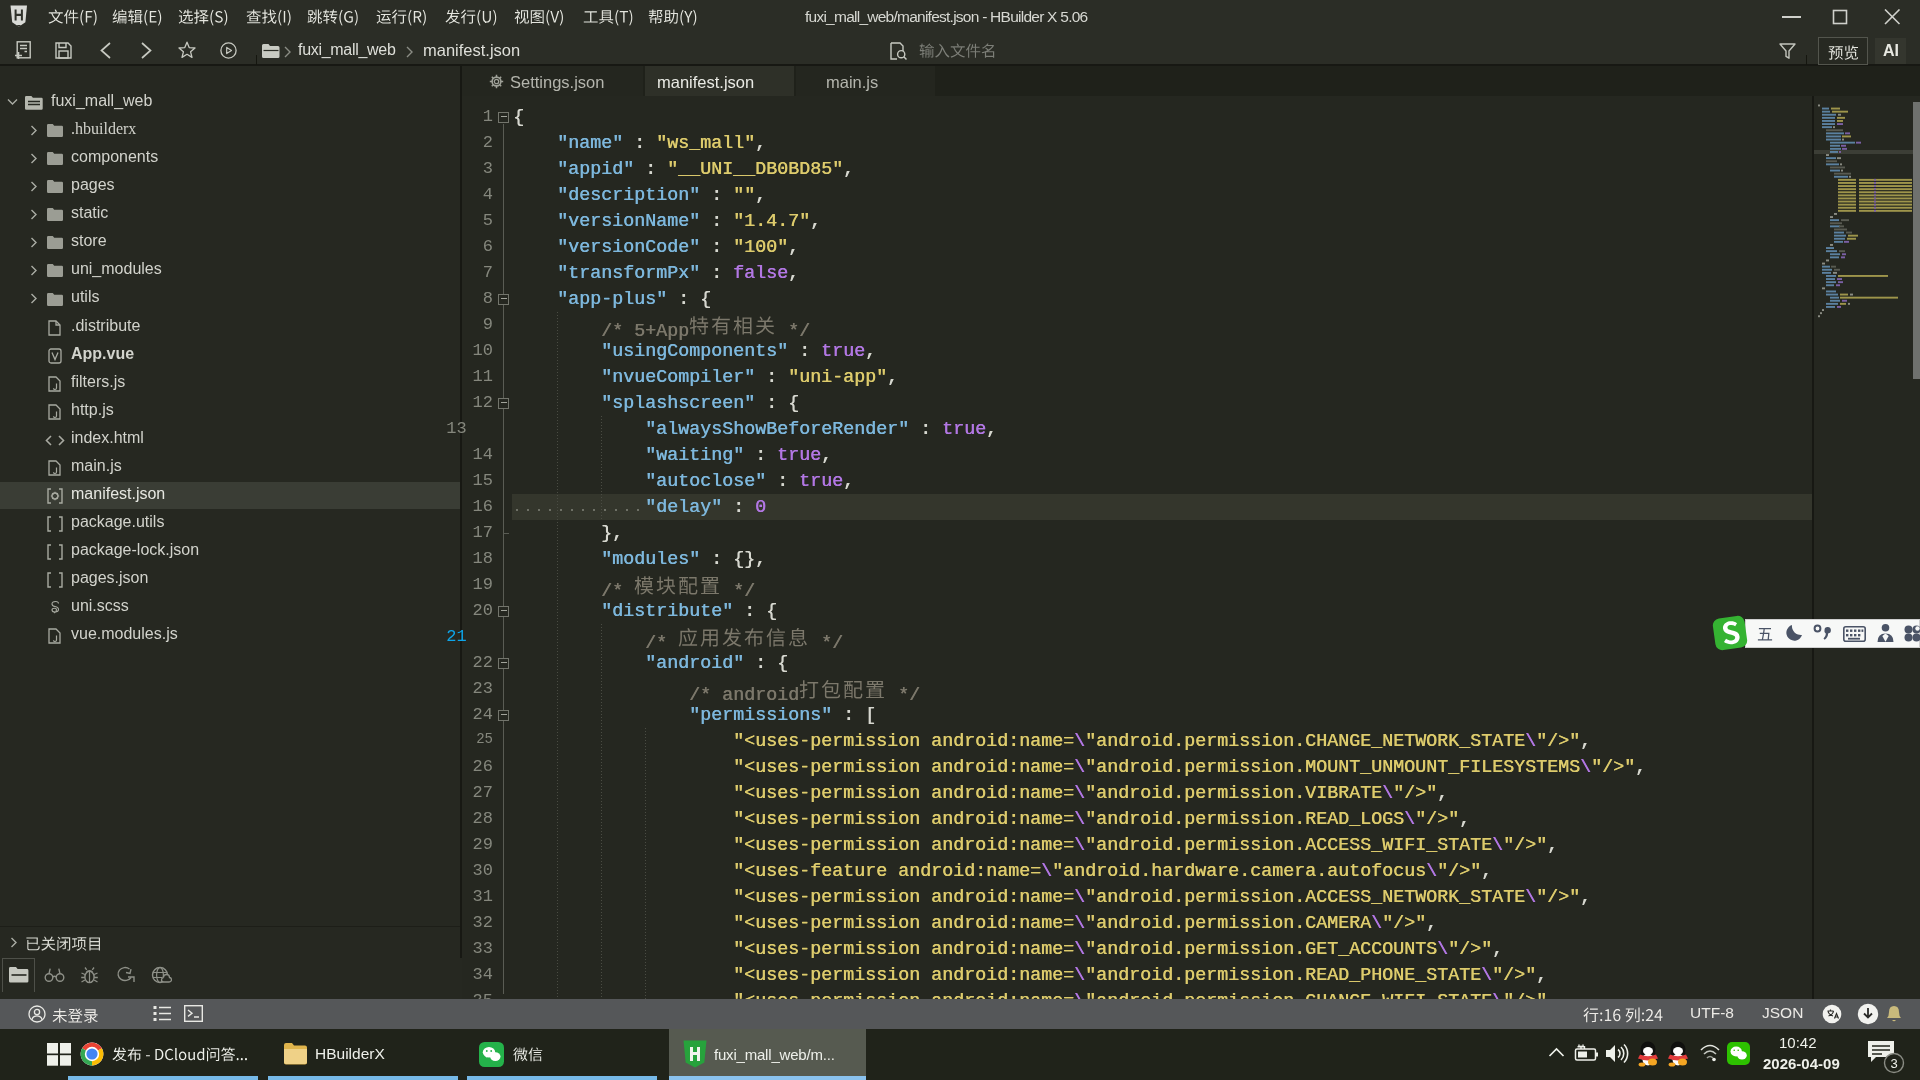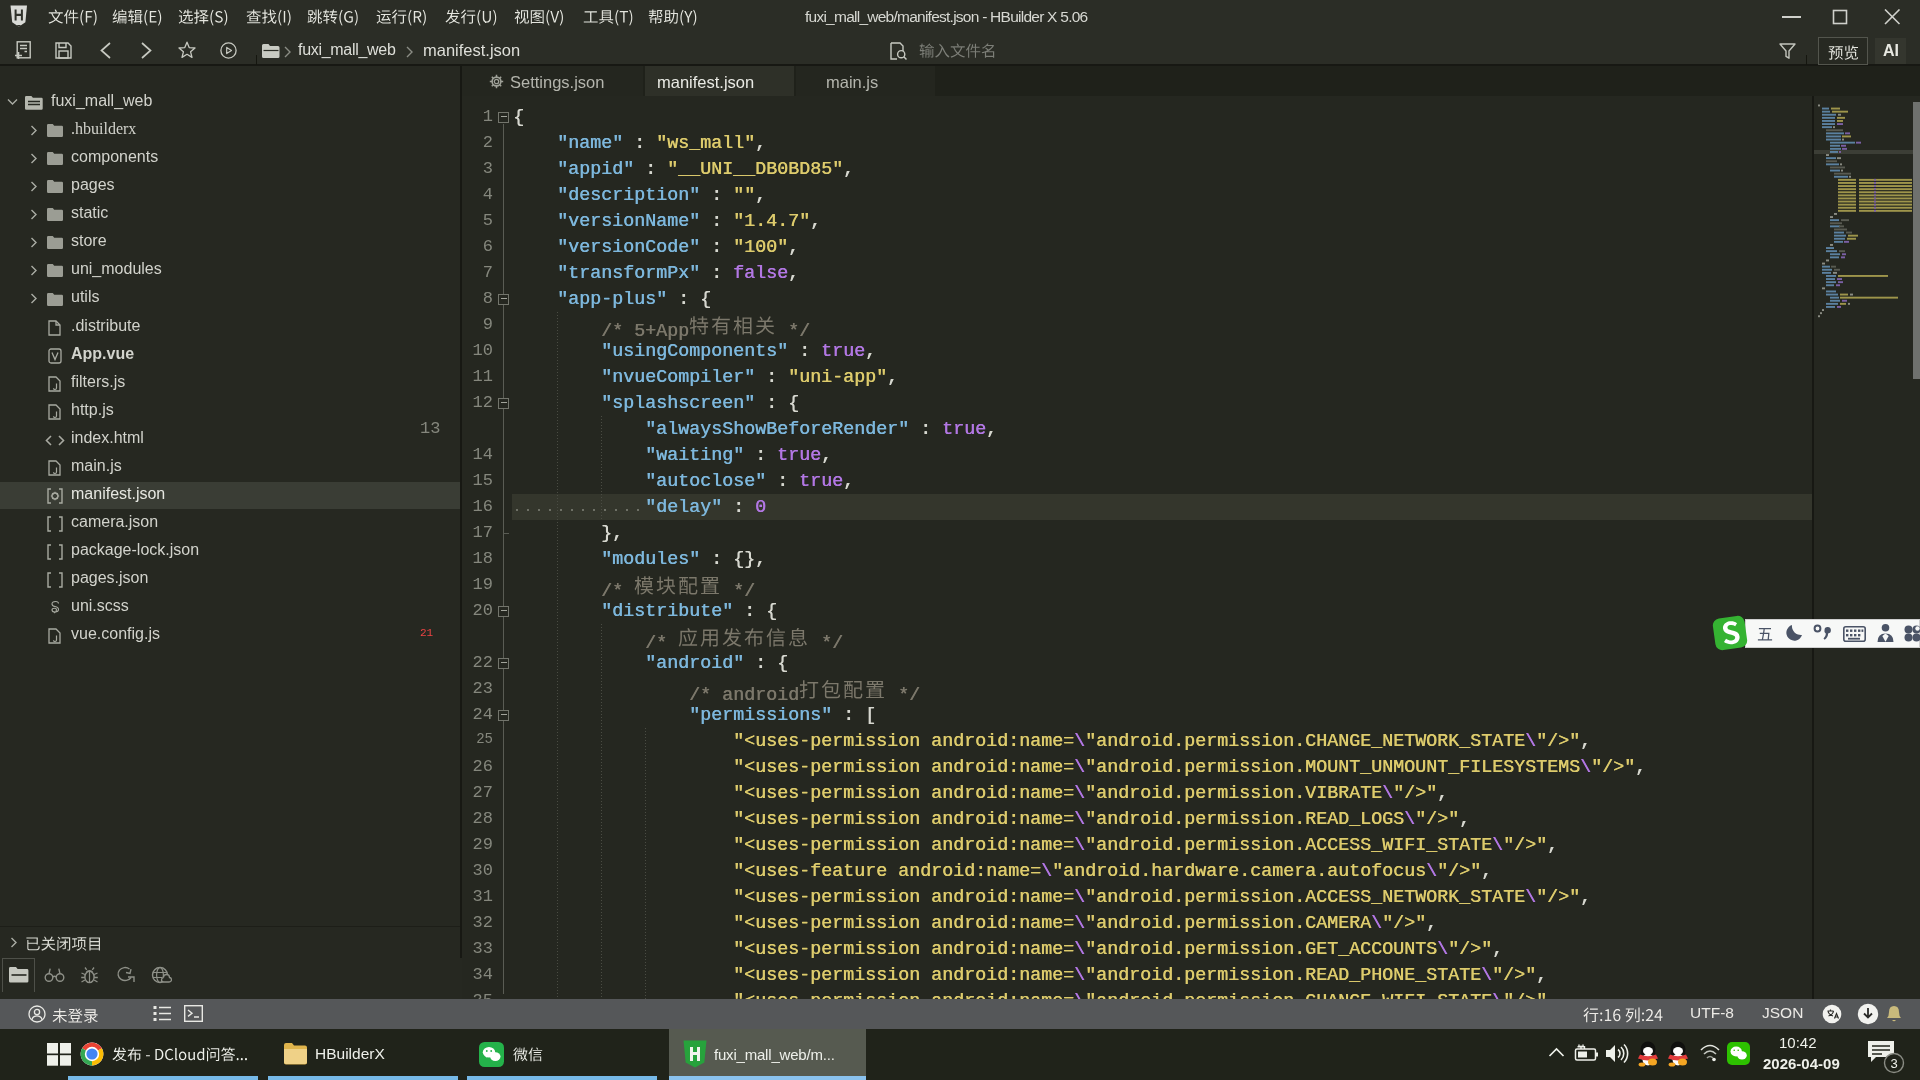--- a/index.html
+++ b/index.html
@@ -205,38 +205,38 @@
 <div class="abs" style="left:0px;top:482px;width:460px;height:27px;background:#3a3d35;"></div>
 <svg class="abs" style="left:47px;top:488px" width="16" height="16" viewBox="0 0 16 16">
 <path d="M4,1 h-3 v14 h3 M12,1 h3 v14 h-3" fill="none" stroke="#a8aaa1" stroke-width="1.4"></path>
 <circle cx="8" cy="8" r="3" fill="none" stroke="#a8aaa1" stroke-width="1.3"></circle>
 <path d="M8,3.8 v2 M8,10.2 v2 M3.8,8 h2 M10.2,8 h2 M5.2,5.2 l1.3,1.3 M9.5,9.5 l1.3,1.3 M10.8,5.2 l-1.3,1.3 M6.5,9.5 l-1.3,1.3" stroke="#a8aaa1" stroke-width="1.1"></path>
   </svg>
 <div class="abs" style="left:71px;top:485px;font-size:16px;color:#e6e7e1;font-weight:normal;font-family:'Liberation Sans',sans-serif;letter-spacing:0;white-space:pre;">manifest.json</div>
 <svg class="abs" style="left:47px;top:516px" width="16" height="16" viewBox="0 0 16 16">
 <path d="M4,1 h-3 v14 h3 M12,1 h3 v14 h-3" fill="none" stroke="#a8aaa1" stroke-width="1.4"></path>
   </svg>
-<div class="abs" style="left:71px;top:513px;font-size:16px;color:#d2d3cc;font-weight:normal;font-family:'Liberation Sans',sans-serif;letter-spacing:0;white-space:pre;">camera.json</div>
+<div class="abs" style="left:71px;top:513px;font-size:16px;color:#d2d3cc;font-weight:normal;font-family:'Liberation Sans',sans-serif;letter-spacing:0;white-space:pre;">package.utils</div>
 <svg class="abs" style="left:47px;top:544px" width="16" height="16" viewBox="0 0 16 16">
 <path d="M4,1 h-3 v14 h3 M12,1 h3 v14 h-3" fill="none" stroke="#a8aaa1" stroke-width="1.4"></path>
   </svg>
 <div class="abs" style="left:71px;top:541px;font-size:16px;color:#d2d3cc;font-weight:normal;font-family:'Liberation Sans',sans-serif;letter-spacing:0;white-space:pre;">package-lock.json</div>
 <svg class="abs" style="left:47px;top:572px" width="16" height="16" viewBox="0 0 16 16">
 <path d="M4,1 h-3 v14 h3 M12,1 h3 v14 h-3" fill="none" stroke="#a8aaa1" stroke-width="1.4"></path>
   </svg>
 <div class="abs" style="left:71px;top:569px;font-size:16px;color:#d2d3cc;font-weight:normal;font-family:'Liberation Sans',sans-serif;letter-spacing:0;white-space:pre;">pages.json</div>
 <svg class="abs" style="left:48px;top:600px" width="13" height="16" viewBox="0 0 13 16">
 <path d="M10.5,3.5 q0,-2 -3,-2 q-3.5,0 -3.5,2.5 q0,2 3,2.5 q3.5,0.6 3.5,2.8 q0,2.7 -3.5,2.7 q-3,0 -3,-2 q0,-1.8 2.5,-1.8 q2,0 2,1.5 q0,1.8 -2.2,3.3" fill="none" stroke="#a8aaa1" stroke-width="1.1"></path>
   </svg>
 <div class="abs" style="left:71px;top:597px;font-size:16px;color:#d2d3cc;font-weight:normal;font-family:'Liberation Sans',sans-serif;letter-spacing:0;white-space:pre;">uni.scss</div>
 <svg class="abs" style="left:48px;top:628px" width="13" height="16" viewBox="0 0 13 16">
 <path d="M1,1 h7 l4,4 v10 h-11 Z" fill="none" stroke="#a8aaa1" stroke-width="1.3"></path>
 <path d="M8.5,7.5 v4.5 q0,1.5 -1.5,1.5 q-1.5,0 -1.5,-1.3" fill="none" stroke="#a8aaa1" stroke-width="1.2"></path>
   </svg>
-<div class="abs" style="left:71px;top:625px;font-size:16px;color:#d2d3cc;font-weight:normal;font-family:'Liberation Sans',sans-serif;letter-spacing:0;white-space:pre;">vue.config.js</div>
+<div class="abs" style="left:71px;top:625px;font-size:16px;color:#d2d3cc;font-weight:normal;font-family:'Liberation Sans',sans-serif;letter-spacing:0;white-space:pre;">vue.modules.js</div>
 <div class="abs" style="left:0px;top:926px;width:460px;height:1px;background:#1d1e18;"></div>
 <svg class="abs" style="left:10px;top:937px" width="8" height="11" viewBox="0 0 8 11">
     <path d="M1.5,1 L6,5.5 L1.5,10" stroke="#aaaca4" stroke-width="1.4" fill="none"></path>
   </svg>
 <svg style="position:absolute;left:25px;top:933.5px;" width="79" height="20" viewBox="0 -15.5 79 20">
     <path d="M1.4 -12.1V-10.9H11.6V-6.8H3.4V-9.4H2.3V-1.6C2.3 0.3 3.1 0.8 5.6 0.8C6.2 0.8 10.8 0.8 11.4 0.8C13.9 0.8 14.5 -0 14.8 -2.9C14.4 -3 13.9 -3.2 13.6 -3.4C13.4 -0.9 13.1 -0.3 11.4 -0.3C10.4 -0.3 6.3 -0.3 5.5 -0.3C3.8 -0.3 3.4 -0.6 3.4 -1.6V-5.7H11.6V-4.9H12.8V-12.1Z M19 -12.4C19.6 -11.6 20.3 -10.5 20.5 -9.7H17.5V-8.6H22.6V-6.7C22.6 -6.4 22.6 -6.1 22.6 -5.8H16.6V-4.7H22.4C21.9 -3 20.4 -1.2 16.2 0.2C16.6 0.5 16.9 1 17.1 1.2C21.1 -0.2 22.8 -2 23.5 -3.8C24.8 -1.4 26.8 0.3 29.6 1.1C29.7 0.8 30.1 0.3 30.4 0C27.5 -0.7 25.4 -2.4 24.3 -4.7H30V-5.8H23.9L24 -6.6V-8.6H29.2V-9.7H26.1C26.6 -10.6 27.3 -11.6 27.8 -12.5L26.5 -13C26.1 -12 25.4 -10.6 24.8 -9.7H20.6L21.6 -10.3C21.3 -11 20.6 -12.1 19.9 -12.9Z M32.4 -9.5V1.2H33.5V-9.5ZM32.6 -12.3C33.3 -11.6 34.2 -10.6 34.5 -10L35.5 -10.6C35.1 -11.3 34.2 -12.2 33.5 -12.8ZM39.7 -10V-7.9H34.8V-6.8H39.1C38 -5.1 36.2 -3.5 34 -2.4C34.3 -2.2 34.7 -1.9 34.8 -1.6C36.8 -2.7 38.5 -4.2 39.7 -5.8V-1.6C39.7 -1.3 39.6 -1.3 39.4 -1.3C39.1 -1.3 38.3 -1.3 37.4 -1.3C37.5 -1 37.7 -0.5 37.7 -0.2C39 -0.2 39.8 -0.2 40.3 -0.4C40.8 -0.5 40.9 -0.9 40.9 -1.6V-6.8H43.1V-7.9H40.9V-10ZM36.5 -12.2V-11.1H44V-0.2C44 -0 43.9 0 43.7 0.1C43.5 0.1 42.8 0.1 42.1 0C42.2 0.3 42.4 0.8 42.4 1.1C43.5 1.1 44.1 1.1 44.6 0.9C45 0.7 45.2 0.4 45.2 -0.2V-12.2Z M56.1 -7.8V-4.5C56.1 -2.9 55.7 -0.9 51.4 0.3C51.7 0.5 52 0.9 52.2 1.2C56.6 -0.2 57.2 -2.4 57.2 -4.5V-7.8ZM57.2 -1.4C58.4 -0.6 59.9 0.5 60.6 1.2L61.4 0.4C60.7 -0.3 59.1 -1.4 57.9 -2.1ZM46.9 -2.9 47.2 -1.6C48.7 -2.1 50.6 -2.8 52.4 -3.4L52.2 -4.4L50.3 -3.8V-10.1H52.1V-11.2H47.2V-10.1H49.2V-3.5ZM53 -9.7V-2.4H54.1V-8.6H59.1V-2.4H60.3V-9.7H56.7C56.9 -10.2 57.1 -10.7 57.4 -11.3H61.3V-12.3H52.4V-11.3H56C55.8 -10.8 55.7 -10.2 55.5 -9.7Z M65.6 -7.3H73.8V-4.7H65.6ZM65.6 -8.4V-10.9H73.8V-8.4ZM65.6 -3.6H73.8V-1H65.6ZM64.4 -12.1V1.1H65.6V0.1H73.8V1.1H75V-12.1Z" fill="#d8d9d2"></path>
   </svg>
 <div class="abs" style="left:0px;top:958px;width:462px;height:41px;background:#262821;"></div>
 <div class="abs" style="left:2px;top:958px;width:33px;height:34px;border:1px solid #4e5049;border-bottom:none;background:#262821"></div>
 <svg class="abs" style="left:9px;top:967px" width="20" height="16" viewBox="0 0 20 16">
@@ -303,29 +303,29 @@
 <div class="abs mono" style="left:420px;top:159px;width:73px;text-align:right;font-size:17px;color:#85877d">3</div>
 <div class="abs mono" style="left:420px;top:185px;width:73px;text-align:right;font-size:17px;color:#85877d">4</div>
 <div class="abs mono" style="left:420px;top:211px;width:73px;text-align:right;font-size:17px;color:#85877d">5</div>
 <div class="abs mono" style="left:420px;top:237px;width:73px;text-align:right;font-size:17px;color:#85877d">6</div>
 <div class="abs mono" style="left:420px;top:263px;width:73px;text-align:right;font-size:17px;color:#85877d">7</div>
 <div class="abs mono" style="left:420px;top:289px;width:73px;text-align:right;font-size:17px;color:#85877d">8</div>
 <div class="abs mono" style="left:420px;top:315px;width:73px;text-align:right;font-size:17px;color:#85877d">9</div>
 <div class="abs mono" style="left:420px;top:341px;width:73px;text-align:right;font-size:17px;color:#85877d">10</div>
 <div class="abs mono" style="left:420px;top:367px;width:73px;text-align:right;font-size:17px;color:#85877d">11</div>
 <div class="abs mono" style="left:420px;top:393px;width:73px;text-align:right;font-size:17px;color:#85877d">12</div>
-<div class="abs mono" style="left:420px;top:419px;width:73px;text-align:left;font-size:17px;color:#85877d">13</div>
+<div class="abs mono" style="left:420px;top:419px;width:73px;text-align:center;font-size:17px;color:#85877d">13</div>
 <div class="abs mono" style="left:420px;top:445px;width:73px;text-align:right;font-size:17px;color:#85877d">14</div>
 <div class="abs mono" style="left:420px;top:471px;width:73px;text-align:right;font-size:17px;color:#85877d">15</div>
 <div class="abs mono" style="left:420px;top:497px;width:73px;text-align:right;font-size:17px;color:#85877d">16</div>
 <div class="abs mono" style="left:420px;top:523px;width:73px;text-align:right;font-size:17px;color:#85877d">17</div>
 <div class="abs mono" style="left:420px;top:549px;width:73px;text-align:right;font-size:17px;color:#85877d">18</div>
 <div class="abs mono" style="left:420px;top:575px;width:73px;text-align:right;font-size:17px;color:#85877d">19</div>
 <div class="abs mono" style="left:420px;top:601px;width:73px;text-align:right;font-size:17px;color:#85877d">20</div>
-<div class="abs mono" style="left:420px;top:627px;width:73px;text-align:left;font-size:11px;color:#ef4444">21</div>
+<div class="abs mono" style="left:420px;top:627px;width:73px;text-align:center;font-size:17px;color:#0ea5e9">21</div>
 <div class="abs mono" style="left:420px;top:653px;width:73px;text-align:right;font-size:17px;color:#85877d">22</div>
 <div class="abs mono" style="left:420px;top:679px;width:73px;text-align:right;font-size:17px;color:#85877d">23</div>
 <div class="abs mono" style="left:420px;top:705px;width:73px;text-align:right;font-size:17px;color:#85877d">24</div>
 <div class="abs mono" style="left:420px;top:731px;width:73px;text-align:right;font-size:14px;color:#85877d">25</div>
 <div class="abs mono" style="left:420px;top:757px;width:73px;text-align:right;font-size:17px;color:#85877d">26</div>
 <div class="abs mono" style="left:420px;top:783px;width:73px;text-align:right;font-size:17px;color:#85877d">27</div>
 <div class="abs mono" style="left:420px;top:809px;width:73px;text-align:right;font-size:17px;color:#85877d">28</div>
 <div class="abs mono" style="left:420px;top:835px;width:73px;text-align:right;font-size:17px;color:#85877d">29</div>
 <div class="abs mono" style="left:420px;top:861px;width:73px;text-align:right;font-size:17px;color:#85877d">30</div>
 <div class="abs mono" style="left:420px;top:887px;width:73px;text-align:right;font-size:17px;color:#85877d">31</div>

